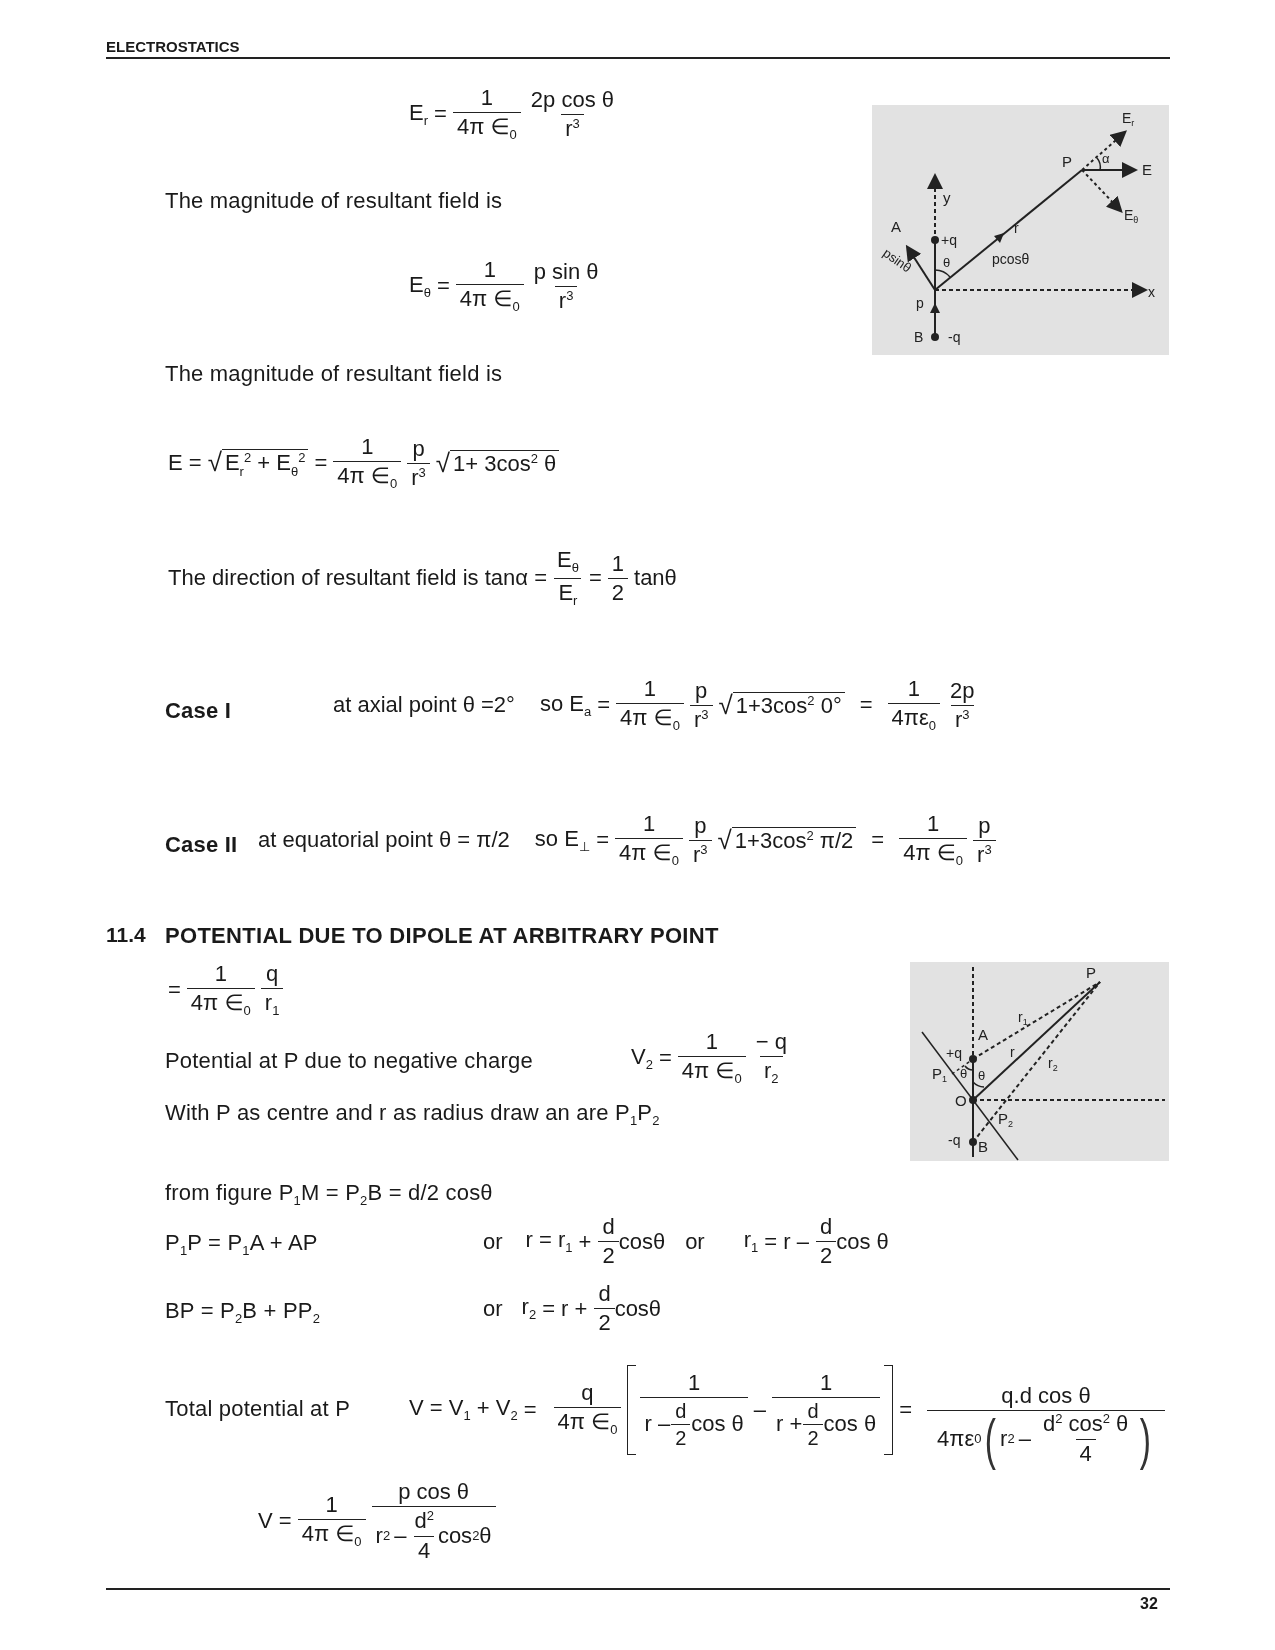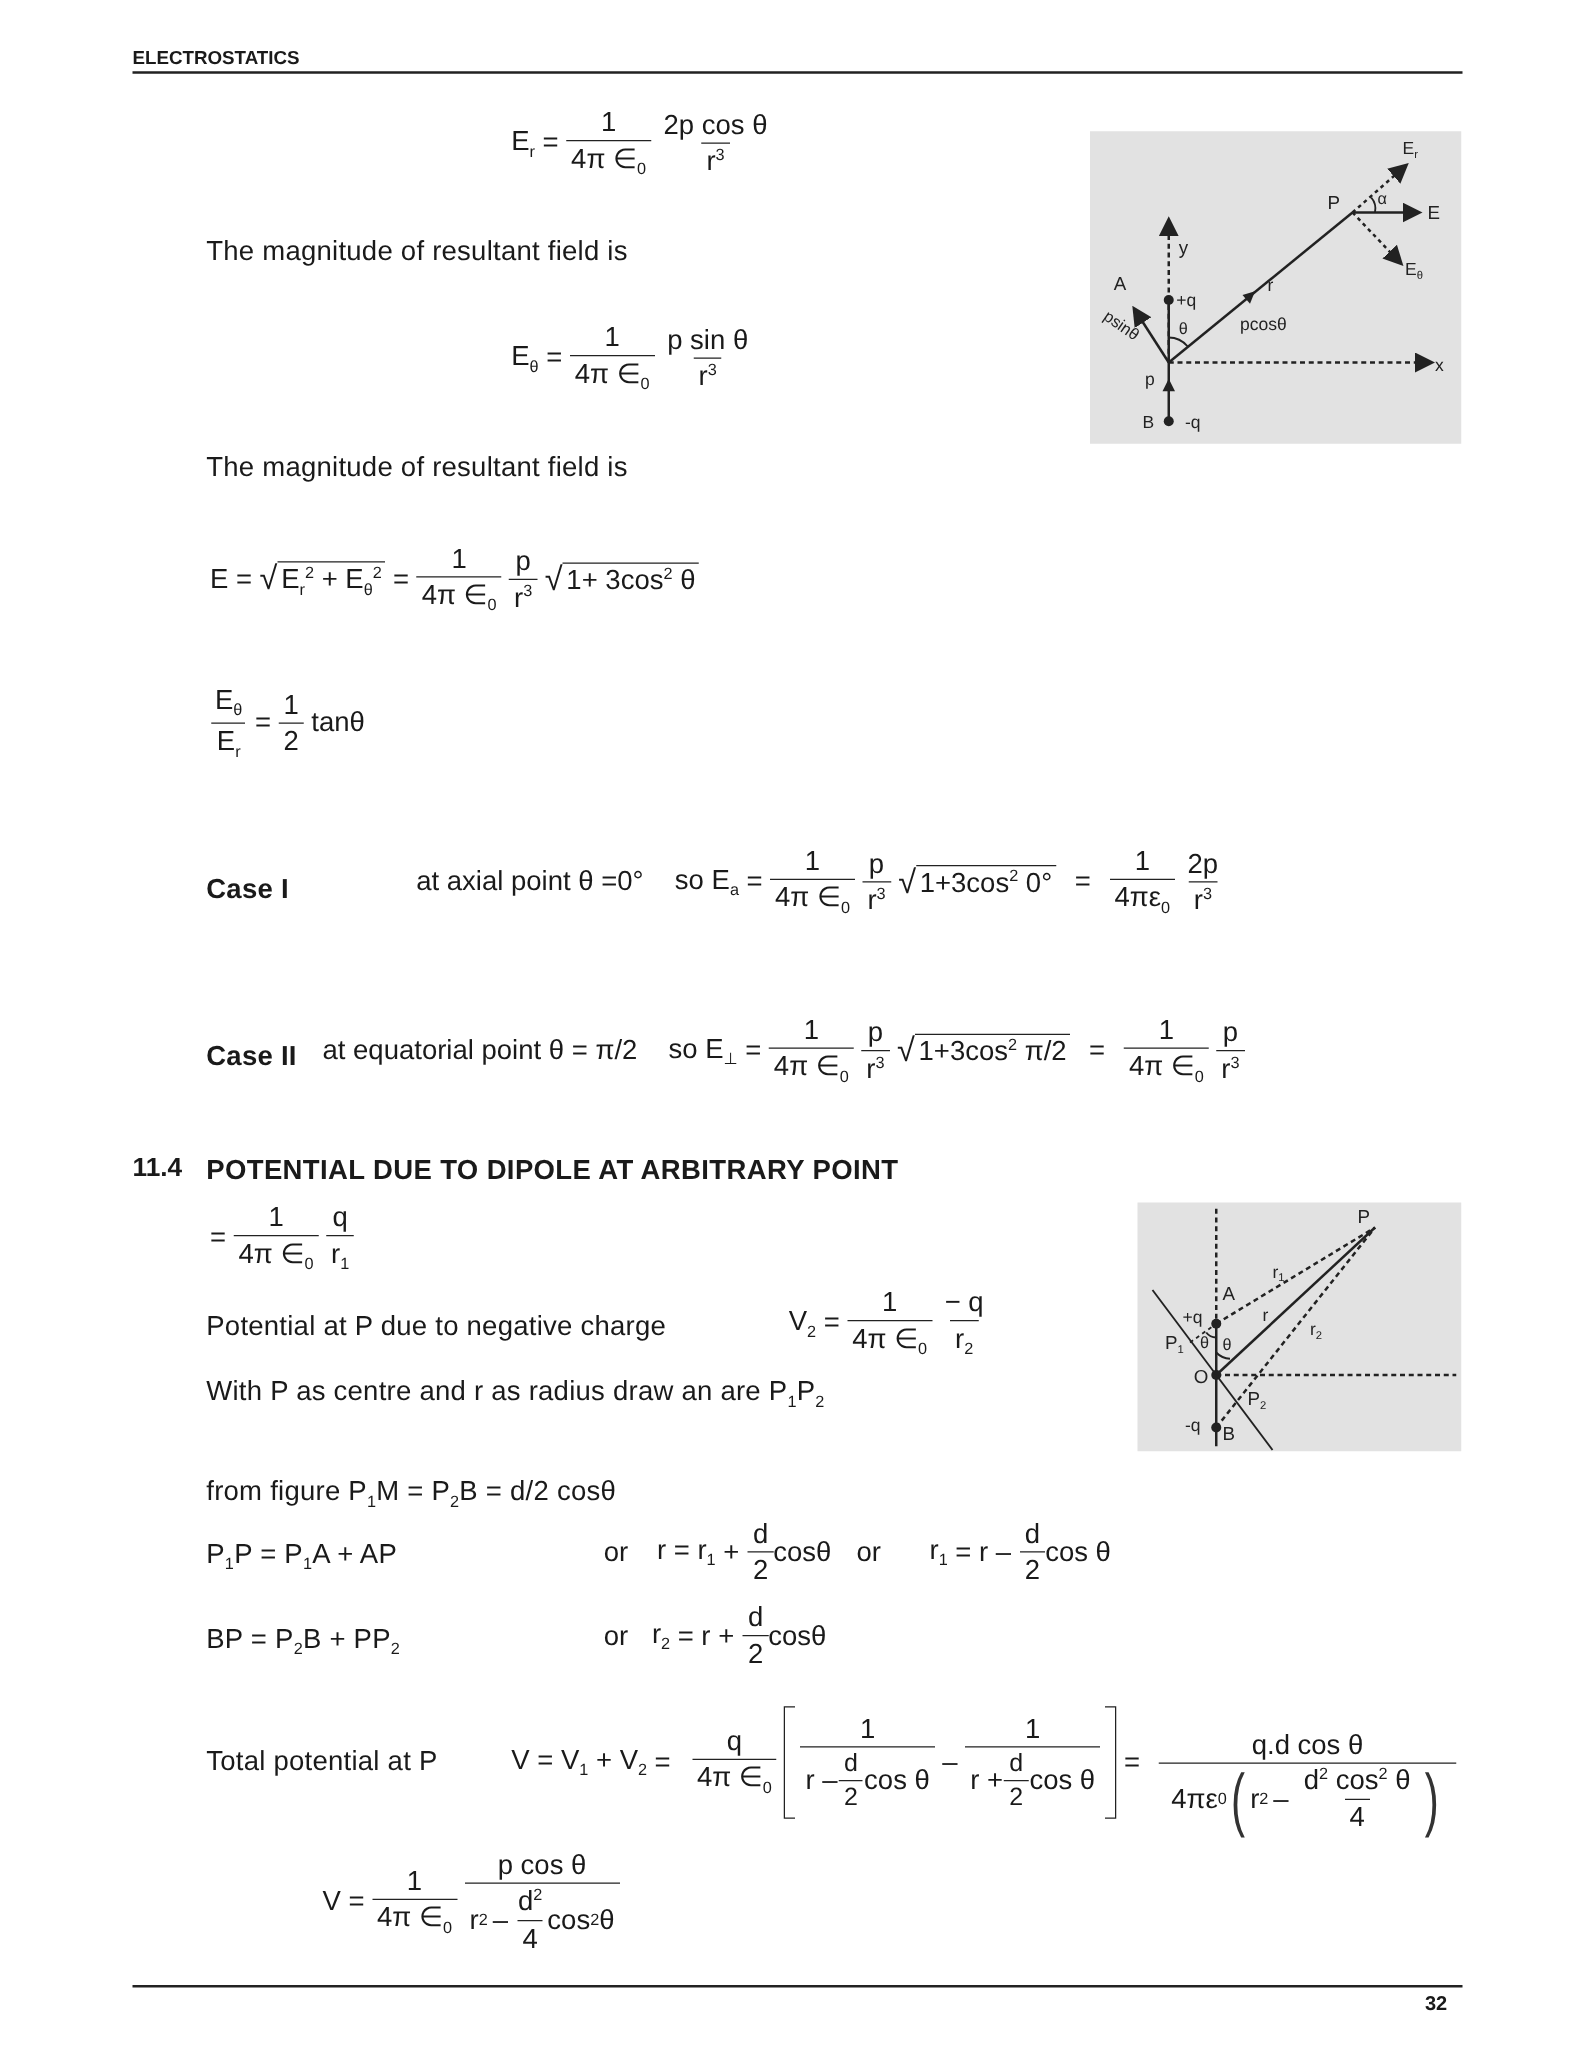--- a/index.html
+++ b/index.html
@@ -80,35 +80,36 @@
       <span class="num">p</span>
       <span class="den"><span>r</span><sup>3</sup></span>
     </span>
   <span class="sqrt">
       <span class="rad">√</span>
       <span class="under"><span>1+ 3cos</span><sup>2</sup><span> θ</span></span>
     </span>
 </div>
 
 <div class="abs eq" style="left:165px; top:548px;">
+  <span>The direction of resultant field is tanα =</span>
   <span class="frac">
       <span class="num"><span>E</span><sub>θ</sub></span>
       <span class="den"><span>E</span><sub>r</sub></span>
     </span>
   <span>=</span>
   <span class="frac">
       <span class="num">1</span>
       <span class="den">2</span>
     </span>
   <span>tanθ</span>
 </div>
 
 <div class="abs txt bold" style="left:165px; top:698px;">Case  I</div>
 <div class="abs eq" style="left:330px; top:677px;">
-  <span style="margin-right:22px;">at axial point  θ =0°</span>
+  <span style="margin-right:22px;">at axial point  θ =2°</span>
   <span><span>so  E</span><sub>a</sub></span>
   <span>=</span>
   <span class="frac">
       <span class="num">1</span>
       <span class="den"><span>4π ∈</span><sub>0</sub></span>
     </span>
   <span class="frac">
       <span class="num">p</span>
       <span class="den"><span>r</span><sup>3</sup></span>
     </span>

